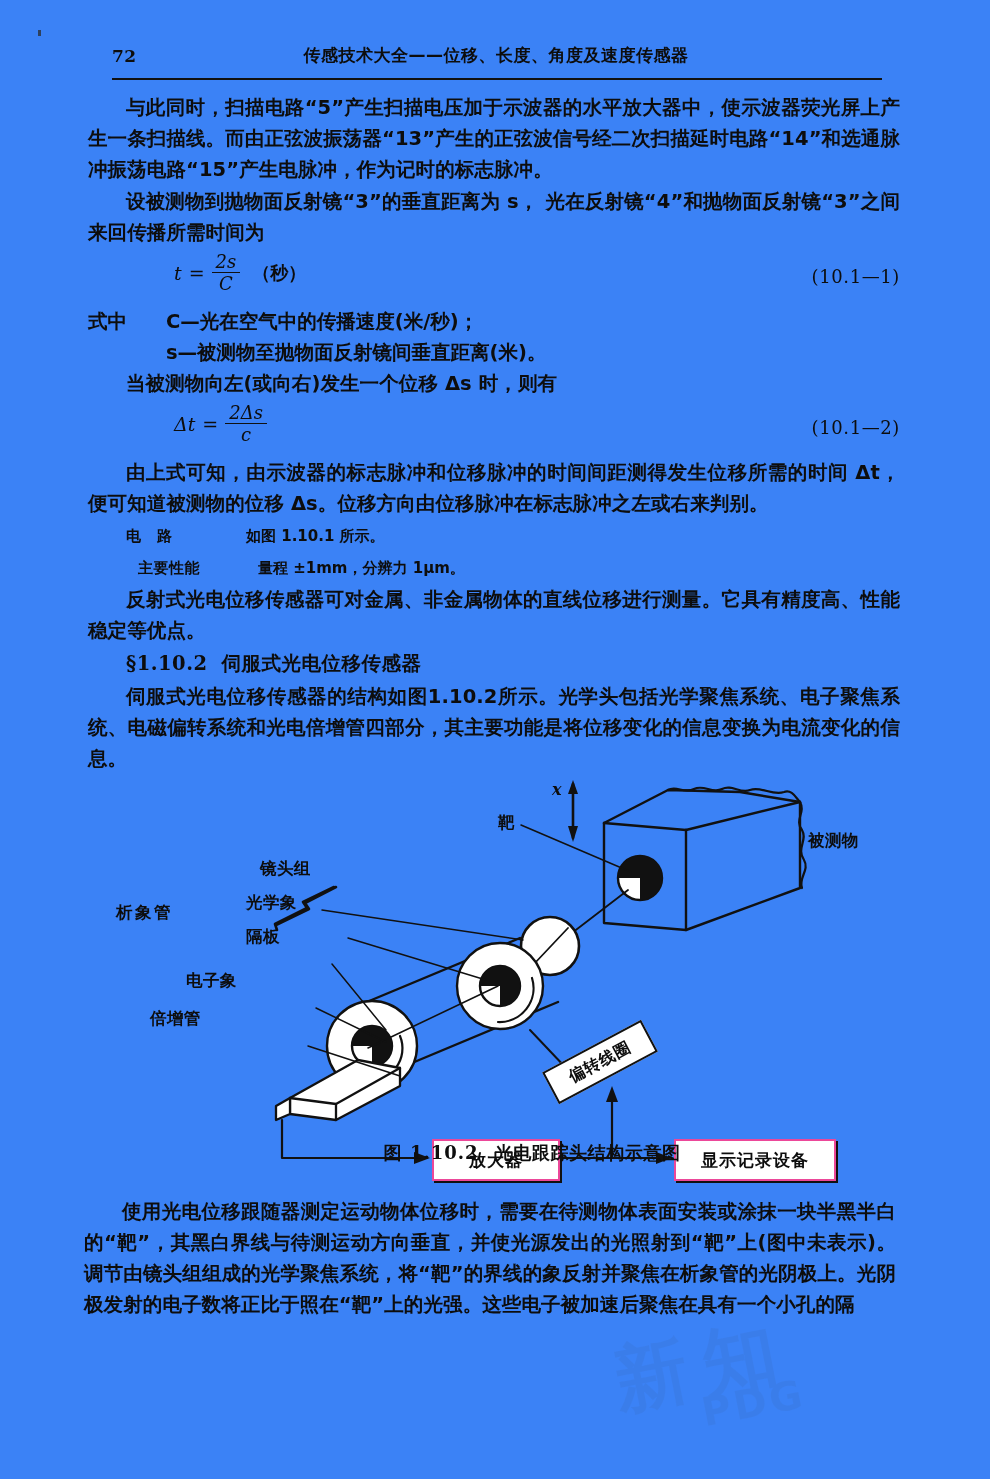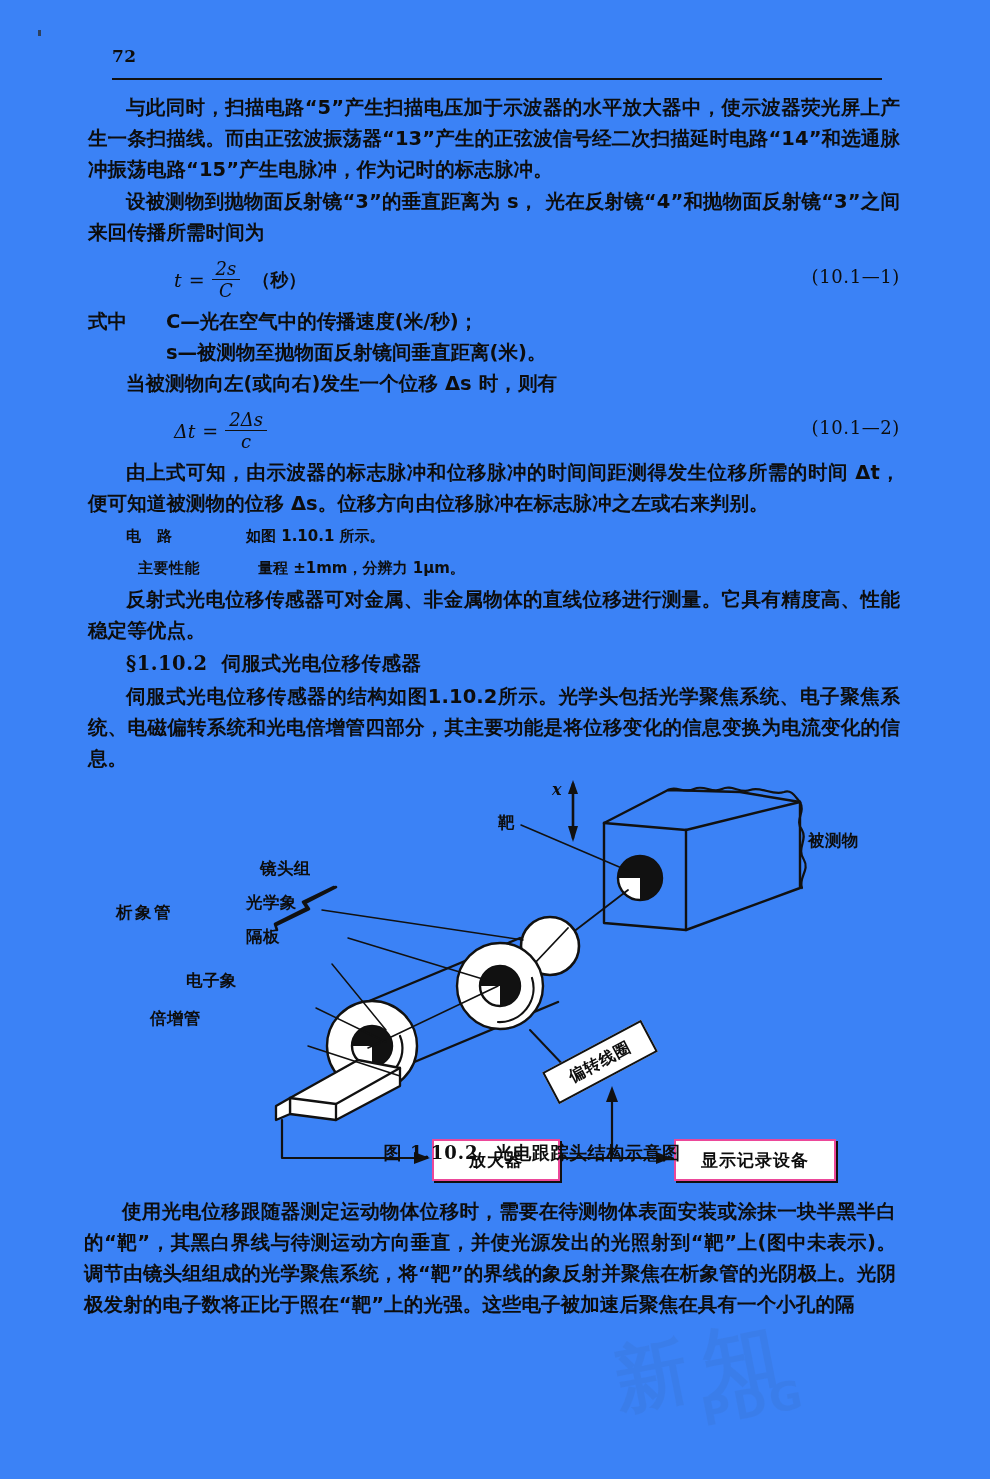--- a/index.html
+++ b/index.html
@@ -88,21 +88,21 @@
     font-family: "DejaVu Serif", "Liberation Serif", serif;
     font-size: 19px;
   }
   .eq-var { font-style: italic; padding-right: 3px; }
   .eq-eq { padding: 0 4px; }
   .frac {
     display: inline-flex;
     flex-direction: column;
     align-items: center;
     vertical-align: middle;
-    margin: 7px 3px;
+    margin: 0 3px;
   }
   .frac .num {
     font-style: italic;
     font-size: 18px;
     padding: 0 4px 1px 4px;
     line-height: 19px;
   }
   .frac .den {
     font-style: italic;
     font-size: 18px;
@@ -250,20 +250,21 @@
     opacity: 0.75;
   }
 </style>
 </head>
 <body>
 
 <div class="page">
 
   <div class="header-row">
     <div class="folio">72</div>
+    <div class="running-title">传感技术大全——位移、长度、角度及速度传感器</div>
   </div>
   <div class="header-rule"></div>
 
   <div class="speck" style="left:38px; top:30px;"></div>
 
   <div class="body-block">
 
     <p class="para indent">与此同时，扫描电路“5”产生扫描电压加于示波器的水平放大器中，使示波器荧光屏上产生一条扫描线。而由正弦波振荡器“13”产生的正弦波信号经二次扫描延时电路“14”和选通脉冲振荡电路“15”产生电脉冲，作为记时的标志脉冲。</p>
 
     <p class="para indent">设被测物到抛物面反射镜“3”的垂直距离为 s，  光在反射镜“4”和抛物面反射镜“3”之间来回传播所需时间为</p>

